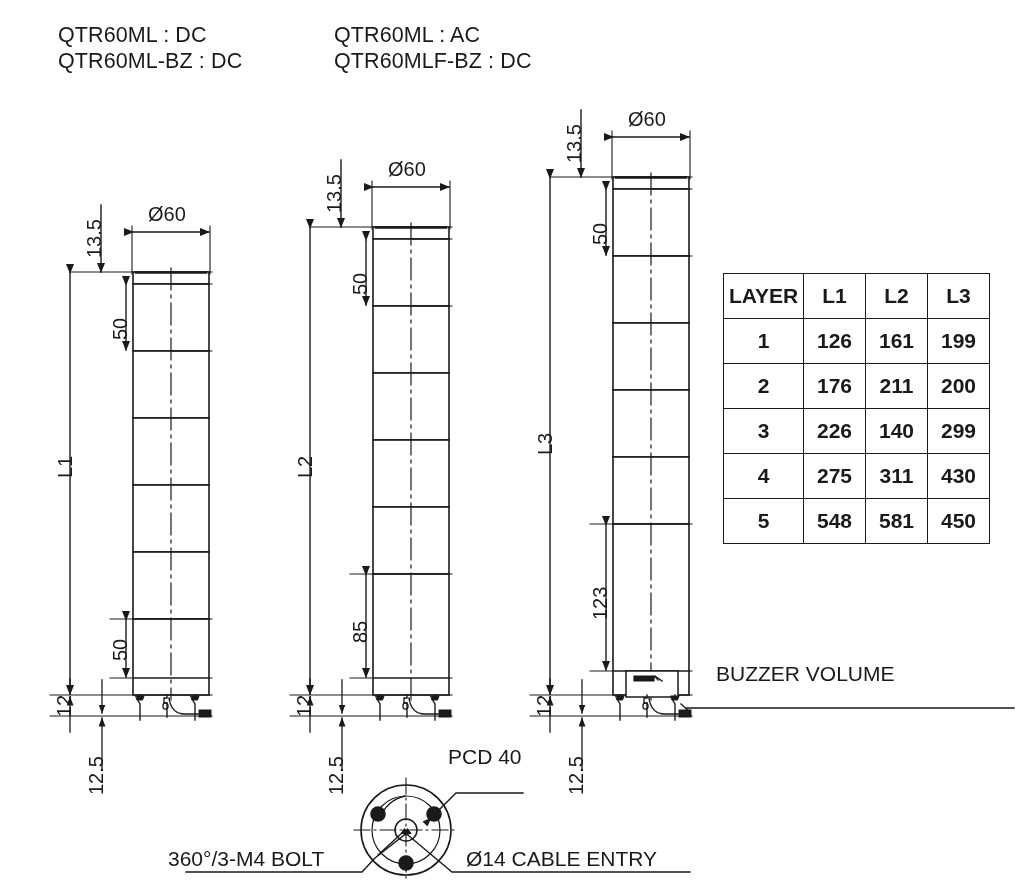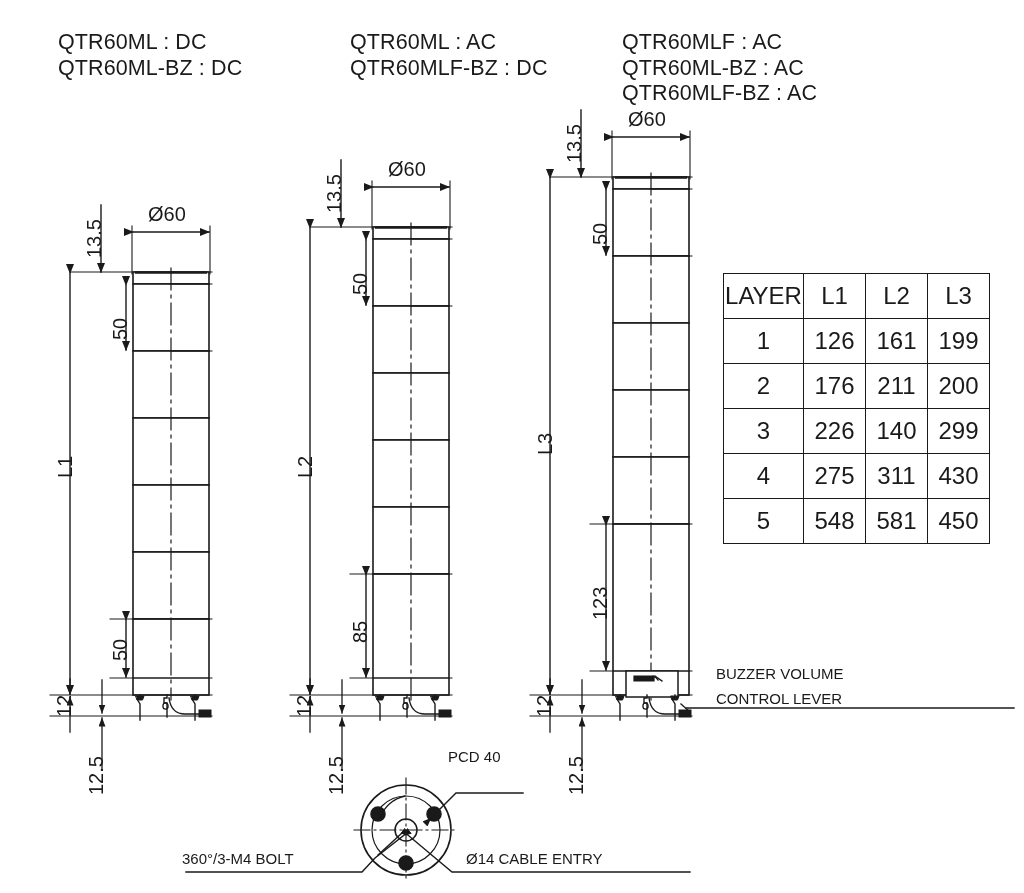--- a/index.html
+++ b/index.html
@@ -16,30 +16,30 @@
     position: relative;
     width: 1024px;
     height: 893px;
     background: #ffffff;
     overflow: hidden;
   }
 
   
   #model-titles {
     position: absolute;
-    left: 0; top: 8px;
+    left: 0; top: 1px;
     width: 1000px;
     height: 110px;
   }
   .title-col {
     position: absolute;
     top: 22px;
   }
   .title-col.col-a { left: 58px; }
-  .title-col.col-b { left: 334px; margin-left: 16px; }
+  .title-col.col-b { left: 334px; }
   .title-col.col-c { left: 622px; }
   .model-line {
     font-size: 21.5px;
     line-height: 25.5px;
     white-space: nowrap;
     letter-spacing: 0.1px;
   }
 
   
   .dim {
@@ -47,43 +47,43 @@
     font-size: 20px;
     line-height: 1;
     white-space: nowrap;
   }
   .dim.vert {
     transform-origin: 0 0;
     transform: rotate(-90deg);
   }
   .note {
     position: absolute;
-    font-size: 15px;
+    font-size: 21px;
     line-height: 24.5px;
     white-space: nowrap;
   }
 
   
   #drawing {
     position: absolute;
     left: 0; top: 0;
   }
 
   
   #dim-table {
     position: absolute;
     left: 723px;
     top: 273px;
     border-collapse: collapse;
     background: #fff;
   }
   #dim-table td, #dim-table th {
     border: 1.6px solid #1a1a1a;
-    font-size: 24px;
-    font-weight: normal;
+    font-size: 21px;
+    font-weight: bold;
     text-align: center;
     padding: 0;
     height: 45px;
     box-sizing: border-box;
   }
   #dim-table th.layer-head { width: 80px; }
   #dim-table th.l-head { width: 62px; }
   #dim-table td.layer-cell { width: 80px; }
   #dim-table td.val-cell { width: 62px; }
 </style>
@@ -93,25 +93,20 @@
 <div id="sheet">
 
   <div id="model-titles">
     <div class="title-col col-a">
       <div class="model-line">QTR60ML : DC</div>
       <div class="model-line">QTR60ML-BZ : DC</div>
     </div>
     <div class="title-col col-b">
       <div class="model-line">QTR60ML : AC</div>
       <div class="model-line">QTR60MLF-BZ : DC</div>
-    </div>
-    <div class="title-col col-c">
-      <div class="model-line">QTR60MLF : AC</div>
-      <div class="model-line">QTR60ML-BZ : AC</div>
-      <div class="model-line">QTR60MLF-BZ : AC</div>
     </div>
   </div>
 
   <svg id="drawing" width="1024" height="893" viewBox="0 0 1024 893">
     <defs>
       <marker id="ah" markerWidth="10" markerHeight="8" refX="9" refY="4" orient="auto" markerUnits="userSpaceOnUse">
         <path d="M0,0 L10,4 L0,8 Z" fill="#1a1a1a"></path>
       </marker>
       <marker id="ahs" markerWidth="9" markerHeight="7" refX="8.5" refY="3.5" orient="auto" markerUnits="userSpaceOnUse">
         <path d="M0,0 L9,3.5 L0,7 Z" fill="#1a1a1a"></path>
@@ -297,25 +292,24 @@
   <div class="dim vert" style="left:564px; top:163px;">13.5</div>
   <div class="dim" style="left:628px; top:109px;">Ø60</div>
   <div class="dim vert" style="left:590px; top:245px;">50</div>
   <div class="dim vert" style="left:590px; top:620px;">123</div>
   <div class="dim vert" style="left:535px; top:455px;">L3</div>
   <div class="dim vert" style="left:534px; top:717px;">12</div>
   <div class="dim vert" style="left:566px; top:795px;">12.5</div>
 
   <div class="note" style="left:716px; top:662px;">
     <div>BUZZER VOLUME</div>
-    <div>CONTROL LEVER</div>
   </div>
 
   <div class="note" style="left:448px; top:745px;">PCD 40</div>
-  <div class="note" style="left:182px; top:847px;">360°/3-M4 BOLT</div>
+  <div class="note" style="left:168px; top:847px;">360°/3-M4 BOLT</div>
   <div class="note" style="left:466px; top:847px;">Ø14 CABLE ENTRY</div>
 
   <table id="dim-table">
     <thead>
       <tr>
         <th class="layer-head">LAYER</th>
         <th class="l-head">L1</th>
         <th class="l-head">L2</th>
         <th class="l-head">L3</th>
       </tr>

